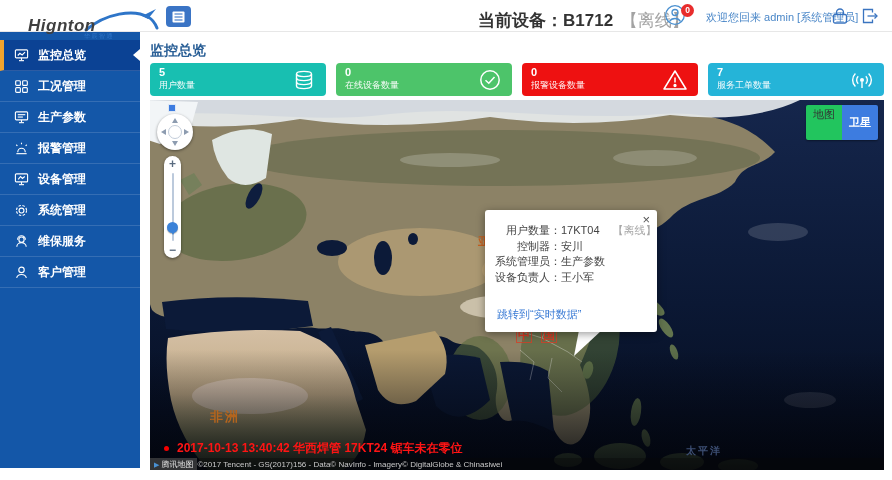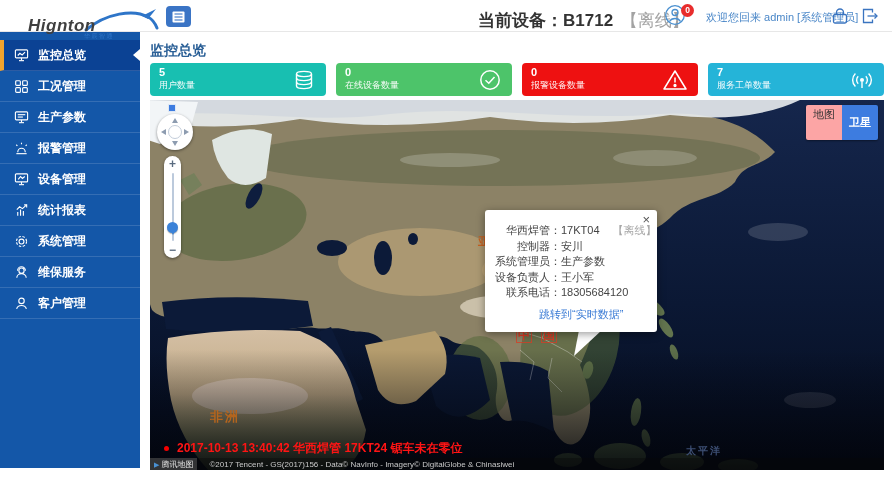--- a/index.html
+++ b/index.html
@@ -76,42 +76,42 @@
                         color:#5a6b80; font-weight:bold; cursor:pointer; line-height:14px; }
   .zoom-in { top:1px; } .zoom-out { bottom:1px; }
   .zoom-track { position:absolute; left:7.5px; top:17px; width:2px; height:68px; background:#bccadc; border-radius:1px; }
   .zoom-knob { position:absolute; left:3px; top:66px; width:11px; height:11px; background:#3b82d8;
                border-radius:50%; box-shadow:0 1px 1px rgba(0,0,0,.3); cursor:grab; z-index:4; }
   .zoom-knob::after { content:""; position:absolute; left:3.5px; top:9px; width:0; height:0;
                border-left:2px solid transparent; border-right:2px solid transparent; border-top:4px solid #3b82d8; }
 
   .map-toggle { position:absolute; right:6px; top:5px; display:flex; z-index:3;
                 box-shadow:0 1px 2px rgba(0,0,0,.4); font-size:11px; border-radius:2px; overflow:hidden; }
-  .tg-map { background:#fca5a5; color:#333; padding:2px 7px; cursor:pointer; }
+  .tg-map { background:#22c55e; color:#333; padding:2px 7px; cursor:pointer; }
   .tg-sat { background:#3d7ce0; color:#fff; padding:10px 7px; cursor:pointer; font-weight:bold; }
 
   
   .popup { position:absolute; left:335px; top:110px; width:172px; height:122px; background:#fff;
            border-radius:3px; box-shadow:0 2px 9px rgba(0,0,0,.4); z-index:10; font-size:11px; color:#444; }
   .popup-close { position:absolute; right:7px; top:3px; font-size:13px; color:#555; cursor:pointer; line-height:13px; }
   .p-rows { padding-top:13px; }
   .p-row { display:flex; line-height:15.5px; }
   .p-lab { width:76px; text-align:right; white-space:nowrap; }
   .p-val { white-space:nowrap; }
   .p-extra { color:#a8a8a8; margin-left:13px; white-space:nowrap; }
-  .popup-link { position:absolute; left:12px; bottom:10px; color:#3a7bd5; cursor:pointer;margin-left:42px; }
+  .popup-link { position:absolute; left:12px; bottom:10px; color:#3a7bd5; cursor:pointer; }
   .pointer { position:absolute; left:424px; top:230px; width:28px; height:26px; background:#fff;
              clip-path:polygon(18% 0, 100% 0, 0 100%); z-index:9; }
 
   
   .map-alert { position:absolute; left:14px; bottom:13px; display:flex; align-items:center; gap:8px; z-index:5; }
   .alert-dot { width:5px; height:5px; border-radius:50%; background:#f50000; }
   .alert-text { color:#ff1414; font-size:12px; font-weight:bold; white-space:nowrap; }
   .attribution { position:absolute; left:0; right:0; bottom:0; height:12px; background:rgba(8,8,8,.38);
-                 display:flex; align-items:center; gap:12px; z-index:4; font-size:8px; color:#c9c9c9; }
+                 display:flex; align-items:center; gap:0; z-index:4; font-size:8px; color:#c9c9c9; }
   .tencent-logo { display:flex; align-items:center; gap:2px; background:rgba(90,90,90,.55);
                   height:100%; padding:0 4px; color:#e0e0e0; }
   .tri { color:#4a90d0; font-size:7px; line-height:7px; }
 </style>
 </head>
 <body>
 
 <div class="stage">
 
   <div class="header">
@@ -229,32 +229,20 @@
         <svg width="15" height="15" viewBox="0 0 16 16" fill="none" stroke="#fff" stroke-width="1.2">
           <rect x="1.5" y="2" width="13" height="8.5" rx="1"></rect>
           <polyline points="4.5,7.8 7,4.8 9,6.8 11.5,4.8"></polyline>
           <line x1="8" y1="10.5" x2="8" y2="13"></line>
             <line x1="5.3" y1="13.5" x2="10.7" y2="13.5"></line>
         </svg>
       </span>
       <span>设备管理</span>
     </div>
 
-    <div class="side-item">
-      <span class="s-icon">
-        <svg width="15" height="15" viewBox="0 0 16 16" fill="none" stroke="#fff" stroke-width="1.2">
-          <line x1="4" y1="13.5" x2="4" y2="9.5"></line>
-            <line x1="7" y1="13.5" x2="7" y2="7"></line>
-            <line x1="10" y1="13.5" x2="10" y2="8.5"></line>
-          <polyline points="3,7 6,4 9,6 13.5,2"></polyline>
-          <polyline points="10.8,2 13.5,2 13.5,4.7"></polyline>
-        </svg>
-      </span>
-      <span>统计报表</span>
-    </div>
 
     <div class="side-item">
       <span class="s-icon">
         <svg width="15" height="15" viewBox="0 0 16 16" fill="none" stroke="#fff" stroke-width="1.2">
           <circle cx="8" cy="8" r="2.6"></circle>
           <circle cx="8" cy="8" r="5.4" stroke-dasharray="2.6 1.7"></circle>
         </svg>
       </span>
       <span>系统管理</span>
     </div>
@@ -446,40 +434,36 @@
 
     <div class="map-toggle">
       <div class="tg-map">地图</div>
       <div class="tg-sat">卫星</div>
     </div>
 
     <div class="popup">
       <div class="popup-close">×</div>
       <div class="p-rows">
         <div class="p-row">
-          <span class="p-lab">华西焊管：</span>
+          <span class="p-lab">用户数量：</span>
             <span class="p-val">17KT04</span>
             <span class="p-extra">【离线】</span>
         </div>
         <div class="p-row">
           <span class="p-lab">控制器：</span>
             <span class="p-val">安川</span>
         </div>
         <div class="p-row">
           <span class="p-lab">系统管理员：</span>
             <span class="p-val">生产参数</span>
         </div>
         <div class="p-row">
           <span class="p-lab">设备负责人：</span>
             <span class="p-val">王小军</span>
         </div>
-        <div class="p-row">
-          <span class="p-lab">联系电话：</span>
-            <span class="p-val">18305684120</span>
-        </div>
       </div>
       <div class="popup-link">跳转到“实时数据”</div>
     </div>
     <div class="pointer"></div>
 
     <div class="map-alert">
       <span class="alert-dot"></span>
       <span class="alert-text">2017-10-13 13:40:42 华西焊管 17KT24 锯车未在零位</span>
     </div>
 

